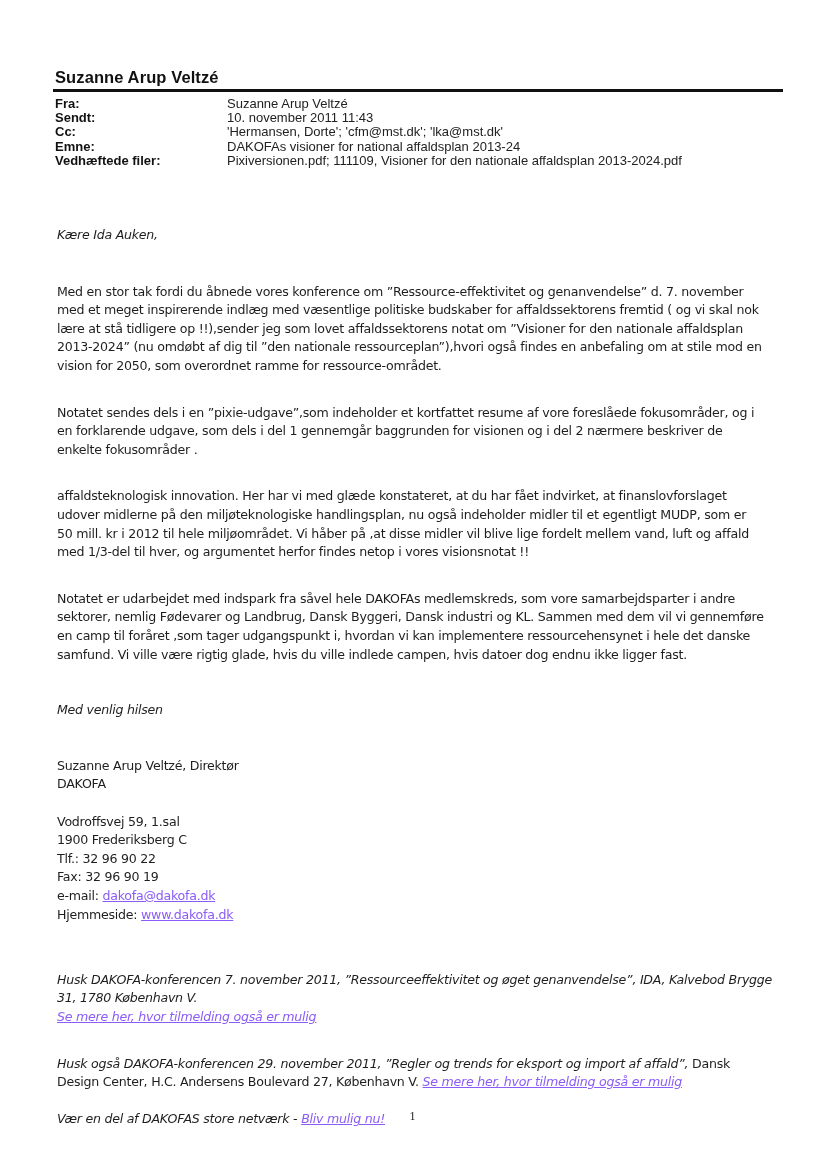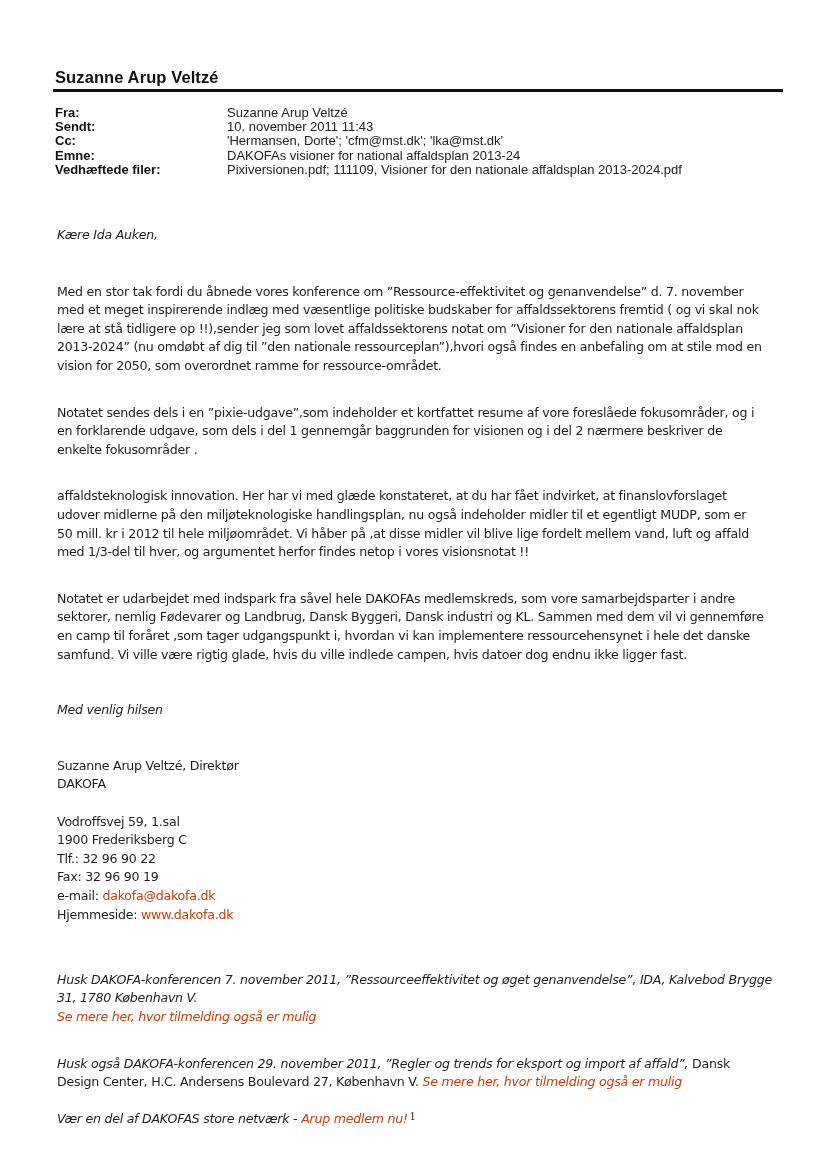--- a/index.html
+++ b/index.html
@@ -1,30 +1,30 @@
 <!DOCTYPE html>
 <html><head>
 <meta charset="utf-8">
 <style>
   html, body { margin: 0; padding: 0; background: #ffffff; }
   body { width: 825px; height: 1168px; position: relative; overflow: hidden; color: #1a1a1a; }
   .page { position: absolute; left: 0; top: 0; width: 667px; height: 1168px; }
   .title { position: absolute; left: 55px; top: 68px; font-family: "Liberation Sans", sans-serif; font-weight: bold; font-size: 16.5px; color: #111; letter-spacing: 0.1px; }
   .rule { position: absolute; left: 53px; top: 89px; width: 730px; height: 3px; background: #111; }
-  .hdr { position: absolute; left: 55px; top: 106px; font-family: "Liberation Sans", sans-serif; font-size: 13px; line-height: 14.2px; }
+  .hdr { position: absolute; left: 55px; top: 97px; font-family: "Liberation Sans", sans-serif; font-size: 13px; line-height: 14.2px; }
   .hdr .row { display: flex; }
   .hdr .lbl { width: 172px; font-weight: bold; color: #111; }
   .hdr .val { color: #222; white-space: nowrap; }
   .body { position: absolute; left: 57px; top: 226px; width: 740px; font-family: "DejaVu Sans", sans-serif; font-size: 12.6px; line-height: 18.6px; color: #1e1e1e; letter-spacing: -0.25px; }
   .body p { margin: 0; font-style: italic; }
   .greet { margin-bottom: 38px !important; }
   .para { margin-bottom: 18.6px !important; margin-top: 28px; }
   .sig-gap { height: 37px; }
   .gap1 { height: 18.6px; }
-  a, .link { color: #c2410c; }
+  a, .link { color: #8b5cf6; text-decoration: underline; }
   .it { font-style: italic; }
   .pagenum { position: absolute; left: 0; width: 825px; top: 1109px; text-align: center; font-family: "Liberation Serif", serif; font-size: 12px; color: #222; }
 </style>
 </head>
 <body>
 
 <div class="page">
   <div class="title">Suzanne Arup Veltzé</div>
   <div class="rule"></div>
 
@@ -104,18 +104,18 @@
       <div>31, 1780 København V.</div>
       <div><a class="link">Se mere her, hvor tilmelding også er mulig</a></div>
     </div>
 
     <div class="para">
       <div><span class="it">Husk også DAKOFA-konferencen 29. november 2011, ”Regler og trends for eksport og import af affald”,</span><span> Dansk</span></div>
       <div><span>Design Center, H.C. Andersens Boulevard 27, København V. </span><a class="link it">Se mere her, hvor tilmelding også er mulig</a></div>
     </div>
 
     <div class="it">
-      <span>Vær en del af DAKOFAS store netværk - </span><a class="link">Arup medlem nu!</a>
+      <span>Vær en del af DAKOFAS store netværk - </span><a class="link">Bliv mulig nu!</a>
     </div>
   </div>
 
   <div class="pagenum">1</div>
 </div>
 
 </body></html>

